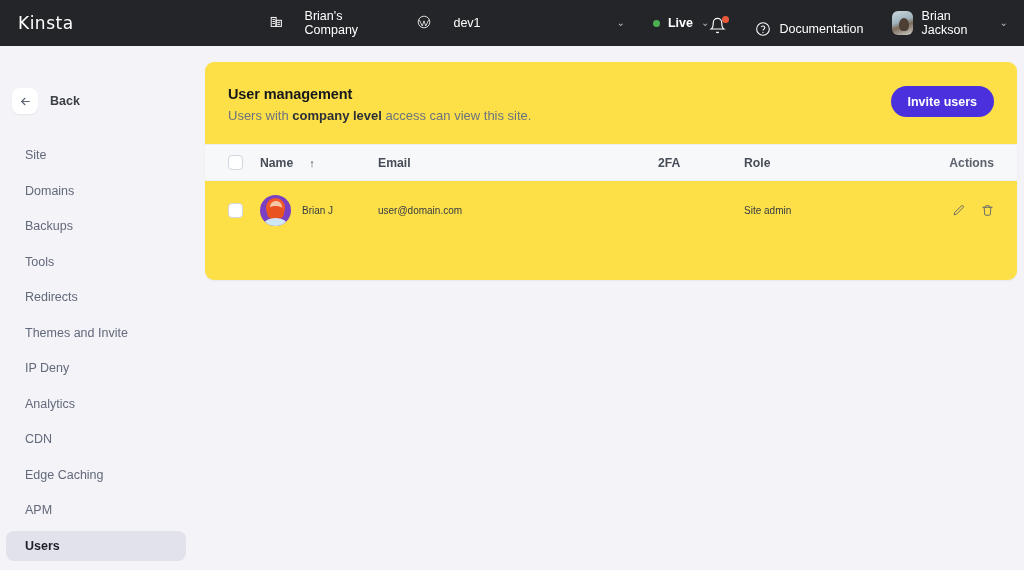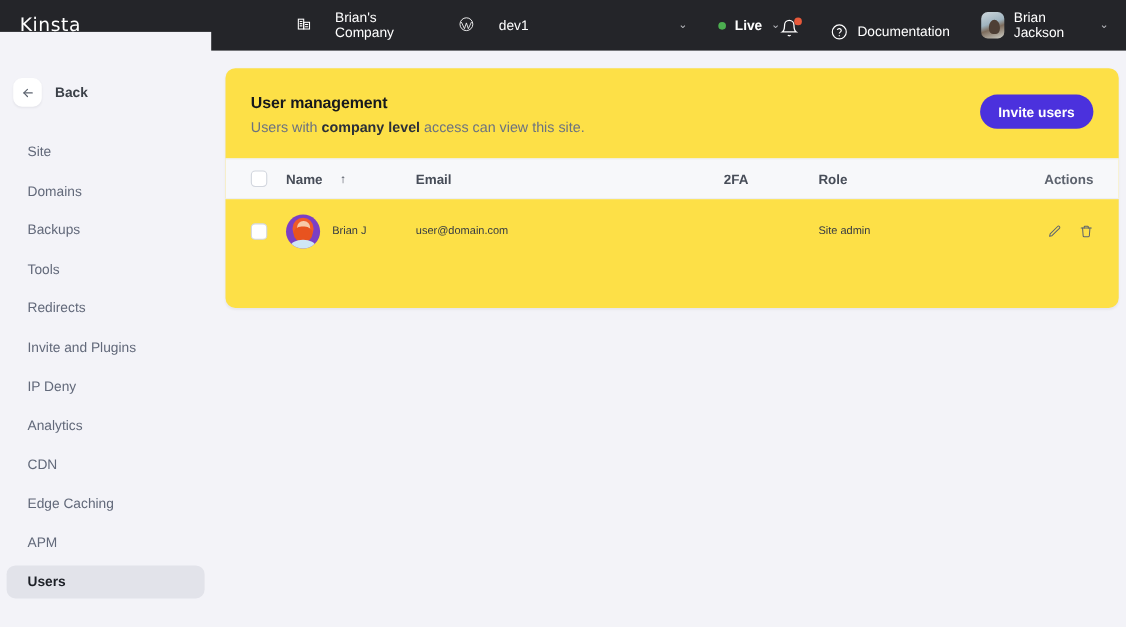--- a/index.html
+++ b/index.html
@@ -68,21 +68,21 @@
   .avatar-hdr::after {
     content: ""; position: absolute;
     left: 7px; top: 7px; width: 10px; height: 13px;
     border-radius: 50% 50% 40% 40%;
     background: #4e3f35;
   }
   .user-name { font-size: 12.5px; }
 
   
   .sidebar {
-    position: absolute; top: 29px; left: 0;
+    position: absolute; top: 46px; left: 0;
     width: 192px; height: 524px;
     background: #f3f3f8;
     padding-top: 0;
   }
   .back-row {
     display: flex; align-items: center;
     gap: 12px; margin: 42px 0 0 12px;
   }
   .back-btn {
     width: 26px; height: 26px; border-radius: 8px;
@@ -291,21 +291,21 @@
     <div class="nav-item">
         <span>Backups</span>
       </div>
     <div class="nav-item">
         <span>Tools</span>
       </div>
     <div class="nav-item">
         <span>Redirects</span>
       </div>
     <div class="nav-item">
-        <span>Invite and Plugins</span>
+        <span>Themes and Invite</span>
       </div>
     <div class="nav-item">
         <span>IP Deny</span>
       </div>
     <div class="nav-item">
         <span>Analytics</span>
       </div>
     <div class="nav-item">
         <span>CDN</span>
       </div>

